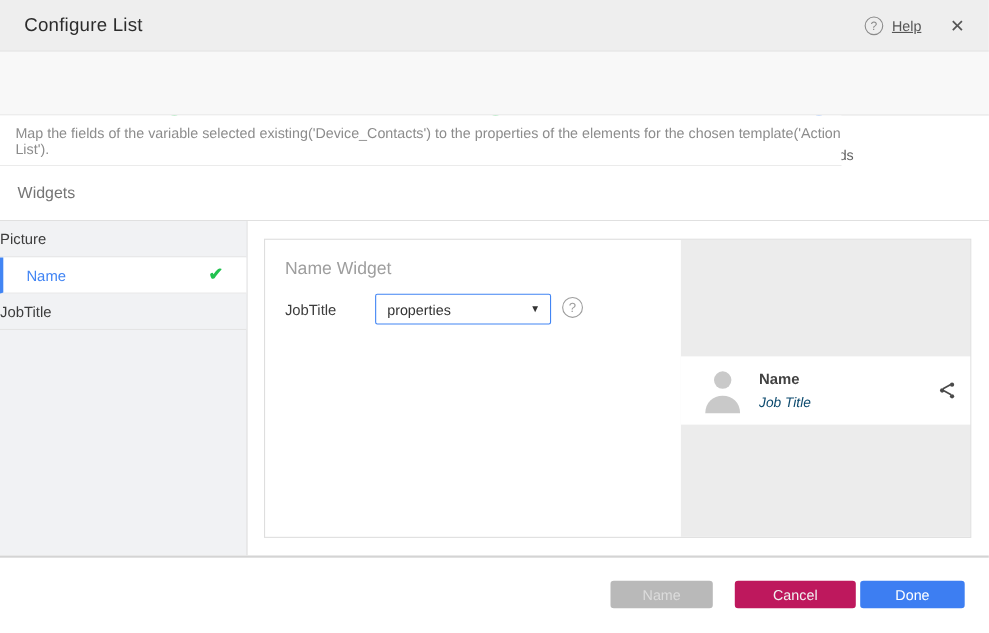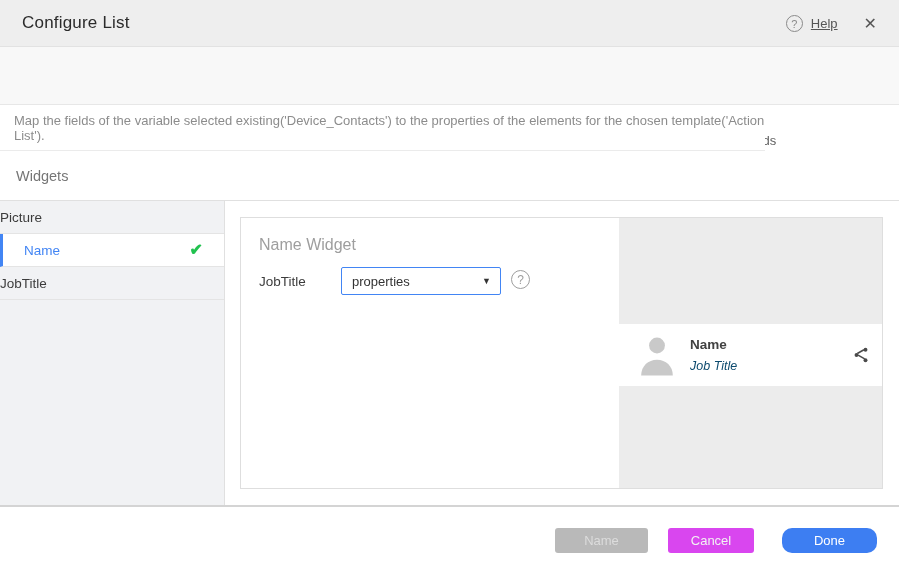--- a/index.html
+++ b/index.html
@@ -139,22 +139,22 @@
   .footer {
     position: absolute; left: 0; top: 505px; width: 899px; height: 70px;
     background: #fff; border-top: 2px solid #d4d4d4;
   }
   .btn {
     position: absolute; top: 21px; height: 25px; border: none; border-radius: 3px;
     font-family: "Liberation Sans", sans-serif; font-size: 13px; cursor: pointer;
     display: flex; align-items: center; justify-content: center;
   }
   .btn-back   { left: 555px; width: 93px; background: #b9b9b9; color: #dcdcdc; }
-  .btn-cancel { left: 668px; width: 86px; background: #d946ef; color: #f2f2f2; }
-  .btn-done   { left: 782px; width: 95px; background: #3d7ef2; color: #ffffff; border-radius: 10px; }
+  .btn-cancel { left: 668px; width: 110px; background: #be185d; color: #f2f2f2; }
+  .btn-done   { left: 782px; width: 95px; background: #3d7ef2; color: #ffffff; }
 </style>
 </head>
 <body>
 
 <div class="app">
 
   <div class="header">
     <div class="header-title">Configure List</div>
     <div class="header-right">
       <div class="help-circle">?</div>

